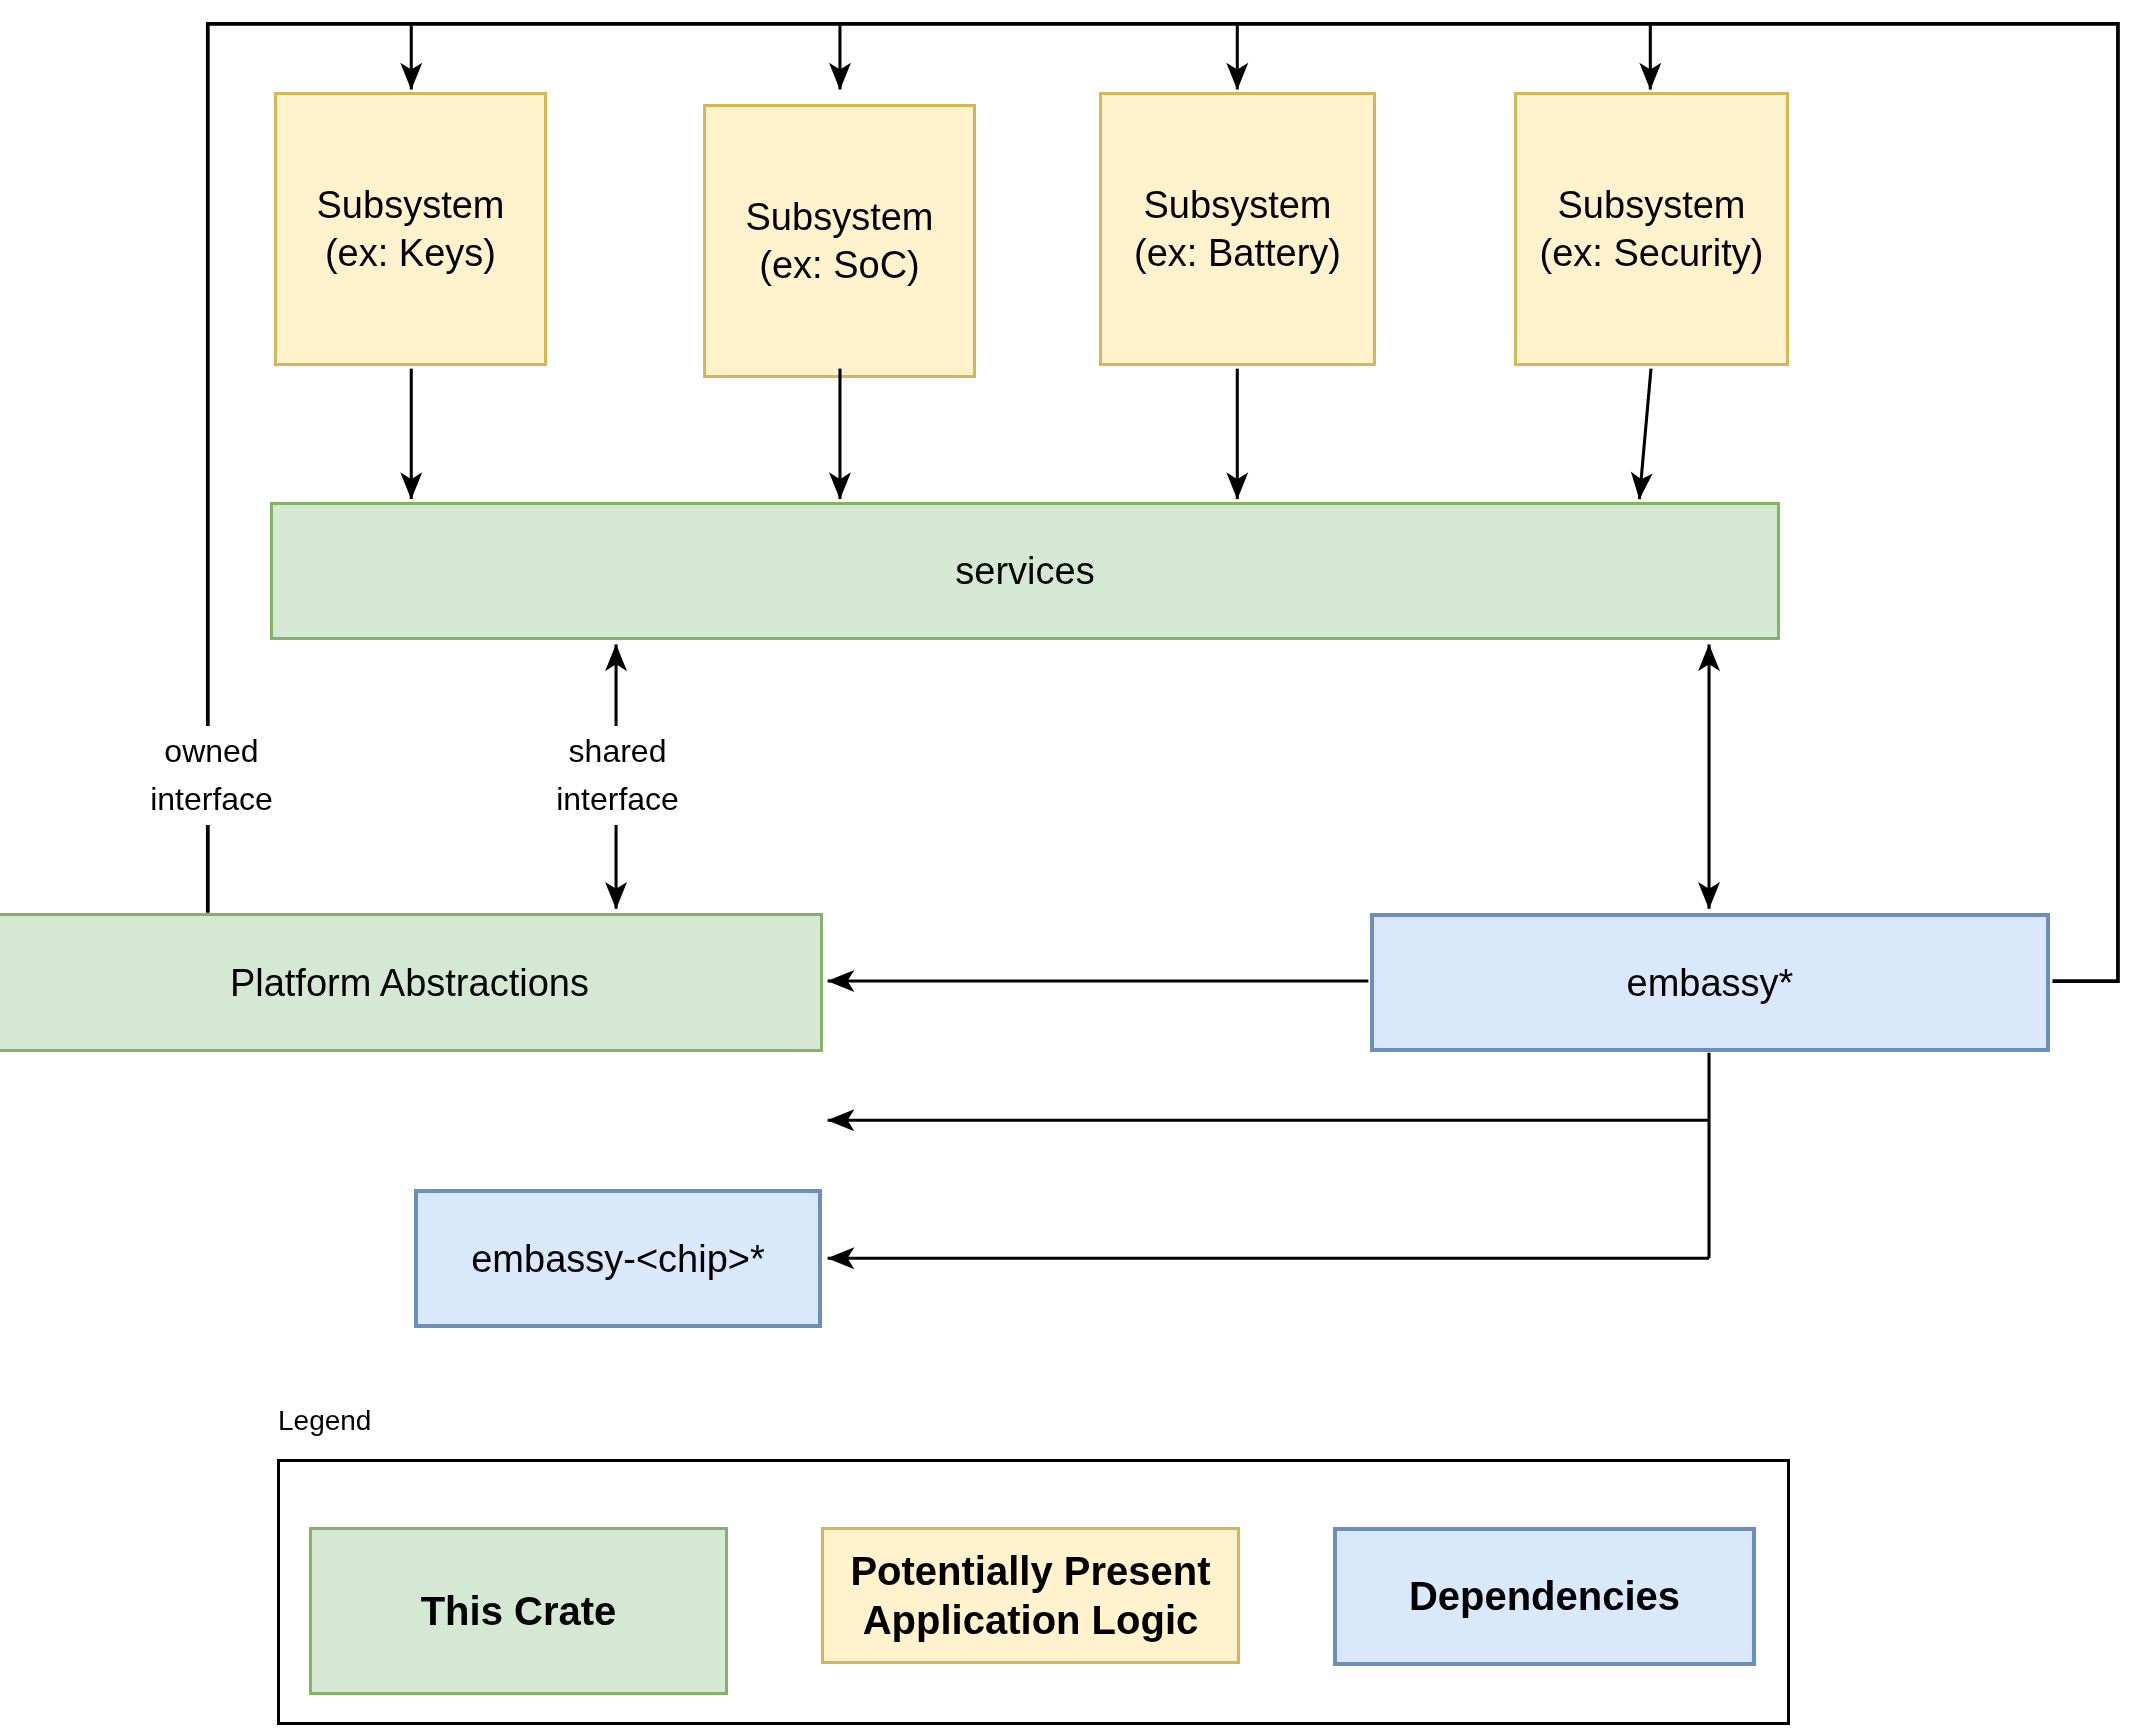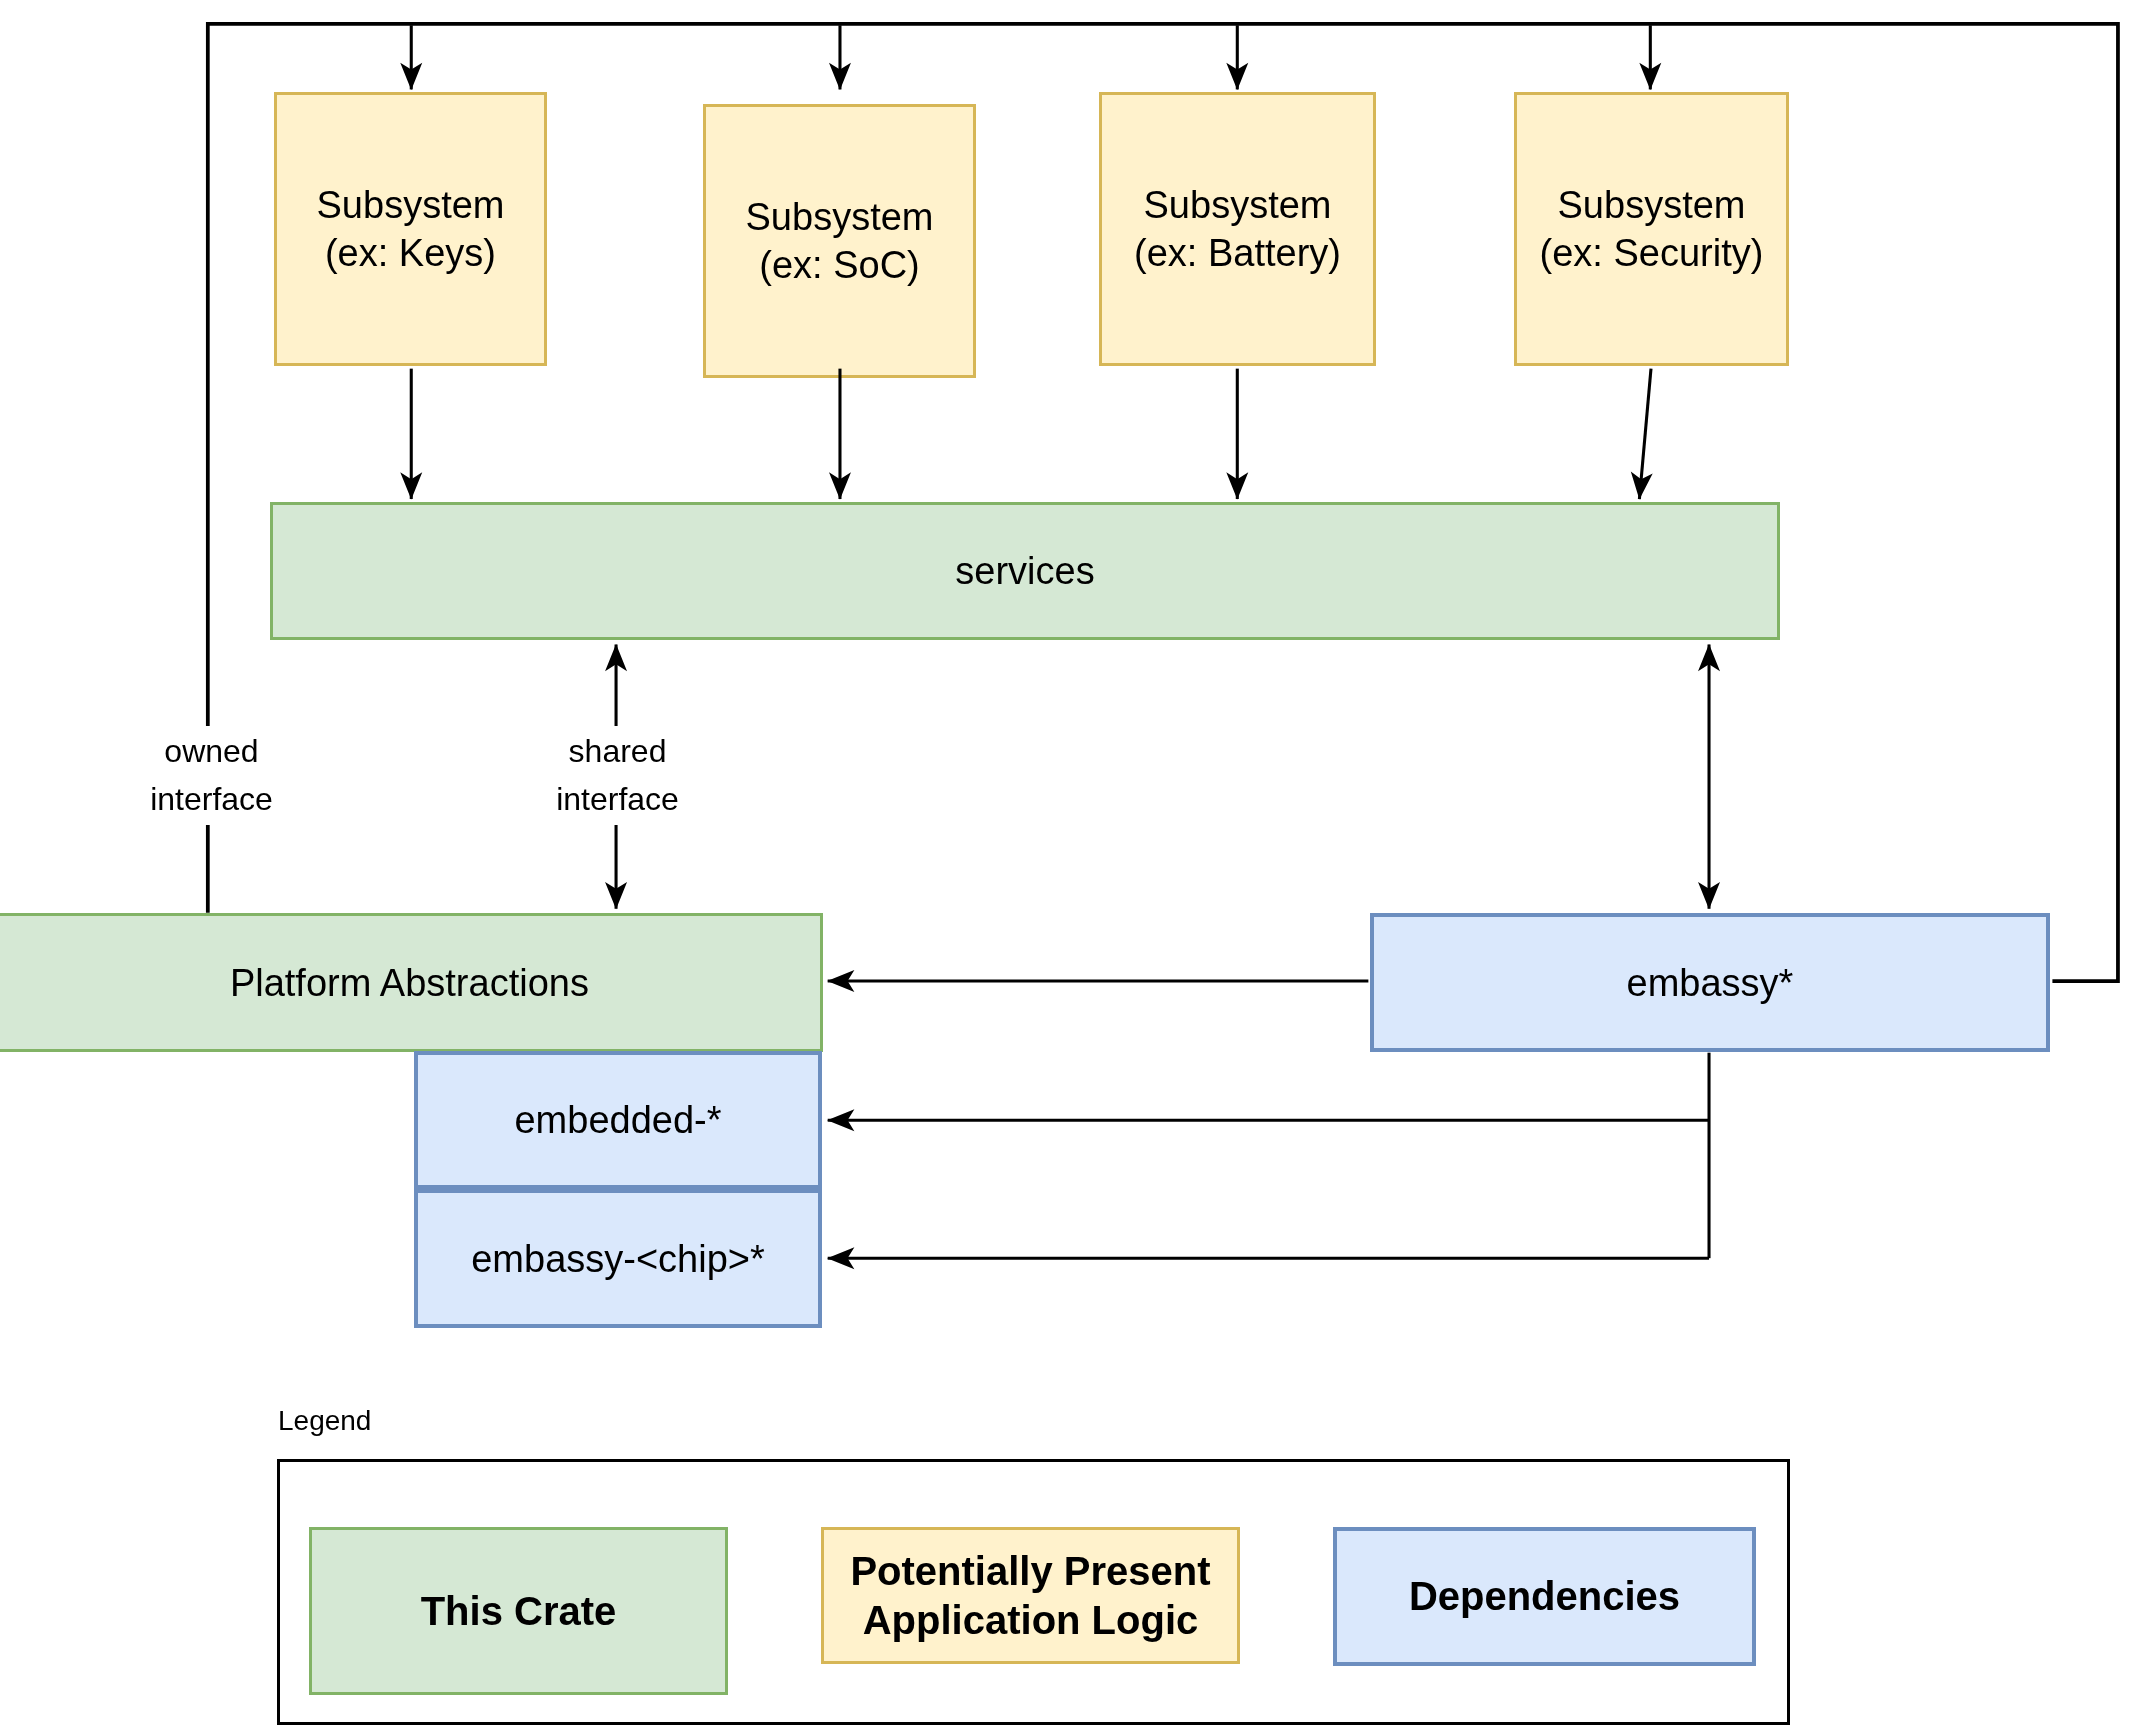--- a/index.html
+++ b/index.html
@@ -115,23 +115,20 @@
   </div>
 
   <div class="node green" style="left:270px; top:502px; width:1510px; height:138px;">
     <div class="lbl">services</div>
   </div>
 
   <div class="node green" style="left:-4.1px; top:913px; width:827px; height:139px;">
     <div class="lbl">Platform Abstractions</div>
   </div>
 
-  <div class="node blue" style="left:414px; top:1051px; width:408px; height:138px;">
-    <div class="lbl">embedded-*</div>
-  </div>
 
   <div class="node blue" style="left:414px; top:1189px; width:408px; height:139px;">
     <div class="lbl">embassy-&lt;chip&gt;*</div>
   </div>
 
   <div class="node blue" style="left:1370px; top:913px; width:680px; height:139px;">
     <div class="lbl">embassy*</div>
   </div>
 
   <div class="edge-label" style="left:131px; top:726px; width:161px;">owned interface</div>

